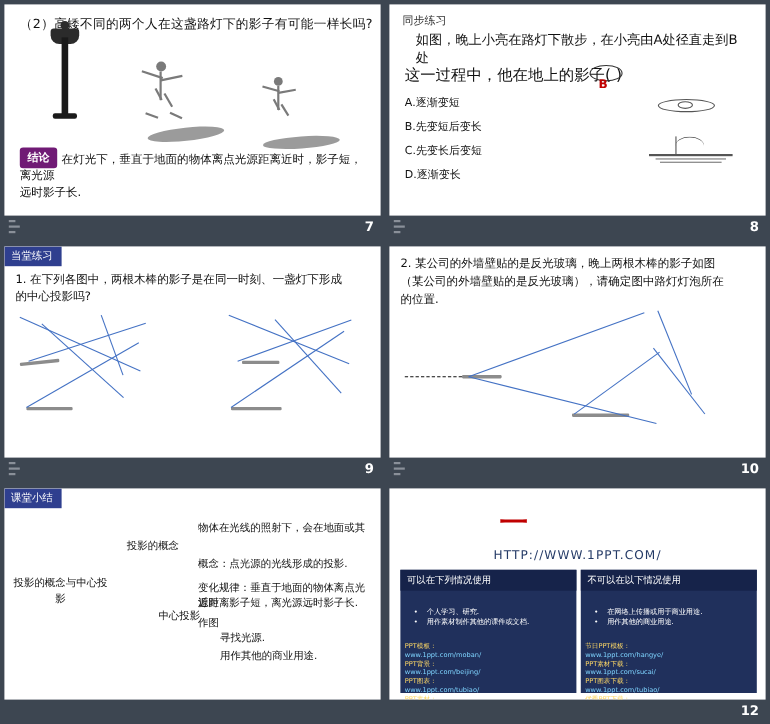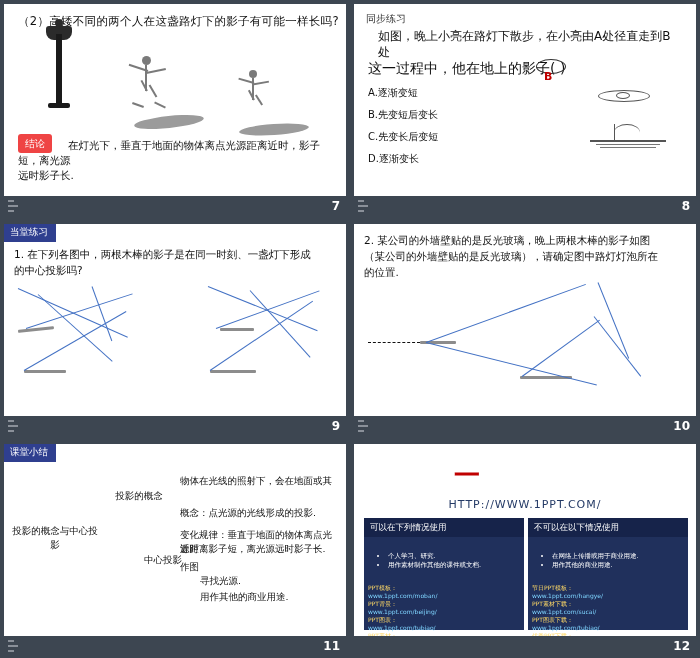--- a/index.html
+++ b/index.html
@@ -18,21 +18,21 @@
   .s7-lamp{position:absolute;left:52px;top:30px;width:6px;height:70px;background:#1a1a1a;}
   .s7-lampbase{position:absolute;left:44px;top:99px;width:22px;height:5px;background:#1a1a1a;border-radius:2px;}
   .s7-lamphead{position:absolute;left:42px;top:22px;width:26px;height:14px;background:#2b2b2b;border-radius:3px 3px 8px 8px;}
   .s7-lamptop{position:absolute;left:51px;top:15px;width:8px;height:8px;background:#2b2b2b;border-radius:50%;}
   .s7-shadow1{position:absolute;left:130px;top:112px;width:70px;height:12px;background:#9b9b9b;border-radius:50%;transform:rotate(-6deg);}
   .s7-shadow2{position:absolute;left:235px;top:120px;width:70px;height:11px;background:#9b9b9b;border-radius:50%;transform:rotate(-4deg);}
   .s7-fig1{position:absolute;left:122px;top:52px;width:42px;height:62px;}
   .s7-fig2{position:absolute;left:232px;top:66px;width:36px;height:54px;}
   .figline{position:absolute;background:#7a7a7a;}
   .s7-concl{position:absolute;left:14px;top:130px;width:316px;font-size:10.5px;color:#111;line-height:15px;}
-  .badge{display:inline-block;background:#ef4444;color:#fff;font-size:10px;padding:2px 7px;border-radius:3px;margin-right:16px;vertical-align:2px;}
+  .badge{display:inline-block;background:#701a75;color:#fff;font-size:10px;padding:2px 7px;border-radius:3px;margin-right:4px;vertical-align:2px;font-weight:bold;}
 
   
   .s8-h{position:absolute;left:12px;top:8px;font-size:10px;color:#333;font-family:Liberation Serif, serif;}
   .s8-q{position:absolute;left:24px;top:24px;width:300px;font-size:12px;color:#111;line-height:16px;}
   .s8-l2{position:absolute;left:14px;top:56px;font-size:14px;color:#111;}
   .s8-ellipse{position:absolute;left:182px;top:55px;width:28px;height:13px;border:1px solid #333;border-radius:50%;}
   .s8-ans{position:absolute;left:190px;top:66px;font-size:11px;color:#c00000;font-weight:bold;}
   .s8-opt{position:absolute;left:14px;font-size:10px;color:#111;}
   .s8-eye{position:absolute;left:244px;top:80px;width:50px;height:16px;}
   .s8-bridge{position:absolute;left:236px;top:118px;width:76px;height:28px;}
@@ -226,28 +226,20 @@
         <div class="s11-mid1">投影的概念</div>
         <div class="s11-mid2">中心投影</div>
         <div class="s11-r" style="top:12px;">物体在光线的照射下，会在地面或其</div>
         <div class="s11-r" style="top:44px;">概念：点光源的光线形成的投影.</div>
         <div class="s11-r" style="top:66px;">变化规律：垂直于地面的物体离点光源距离</div>
         <div class="s11-r" style="top:80px;">近时，影子短，离光源远时影子长.</div>
         <div class="s11-r" style="top:98px;">作图</div>
         <div class="s11-r" style="top:112px;left:196px;">寻找光源.</div>
         <div class="s11-r" style="top:128px;left:196px;">用作其他的商业用途.</div>
       </div>
-    </div>
-    <div class="footer">
-      <div class="fmark">
-          <i style="left:0;top:0;width:6px;height:2px;"></i>
-          <i style="left:0;top:5px;width:10px;height:2px;"></i>
-          <i style="left:0;top:10px;width:6px;height:2px;"></i>
-        </div>
-      <div class="pagenum">11</div>
     </div>
   </div>
 
   <div class="cell">
     <div class="slide s12">
       <div class="ppt-red">一</div>
       <div class="ppt-url">HTTP://WWW.1PPT.COM/</div>
 
       <div class="panel left">
         <h4>可以在下列情况使用</h4>

